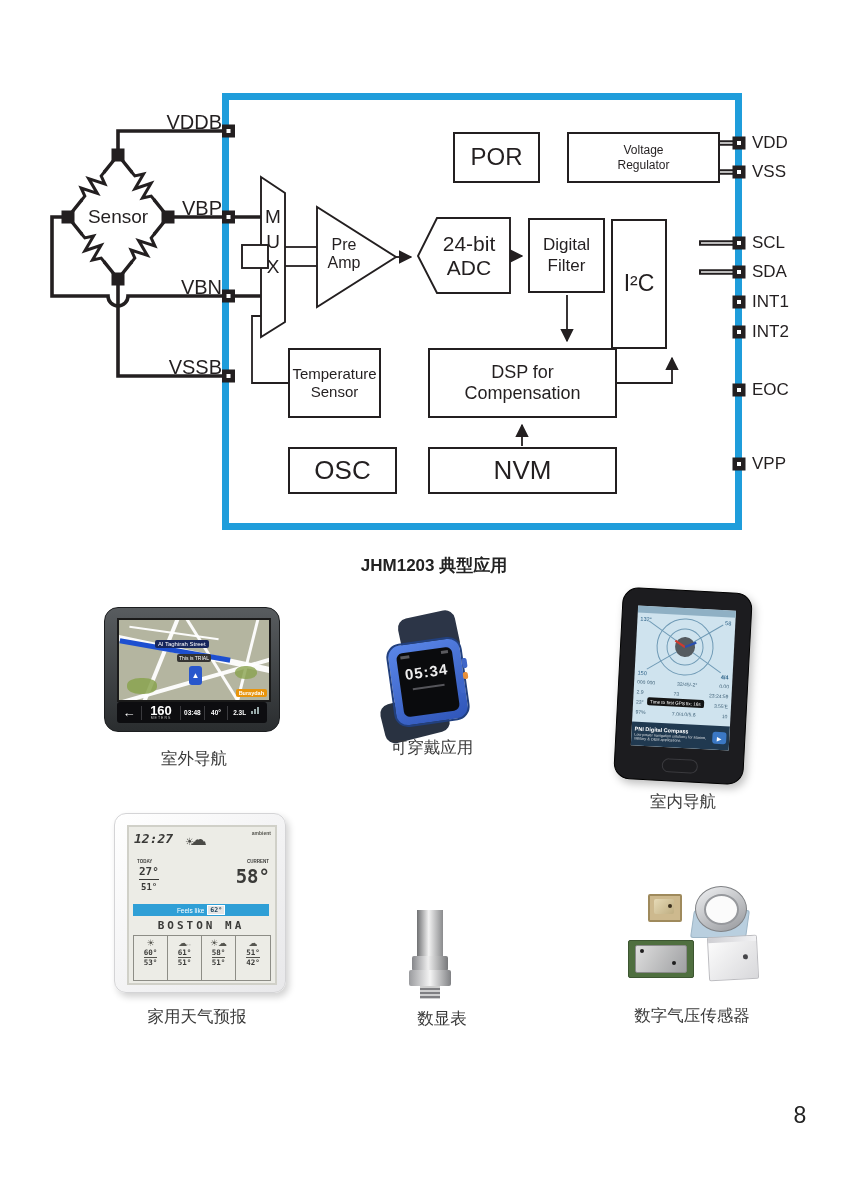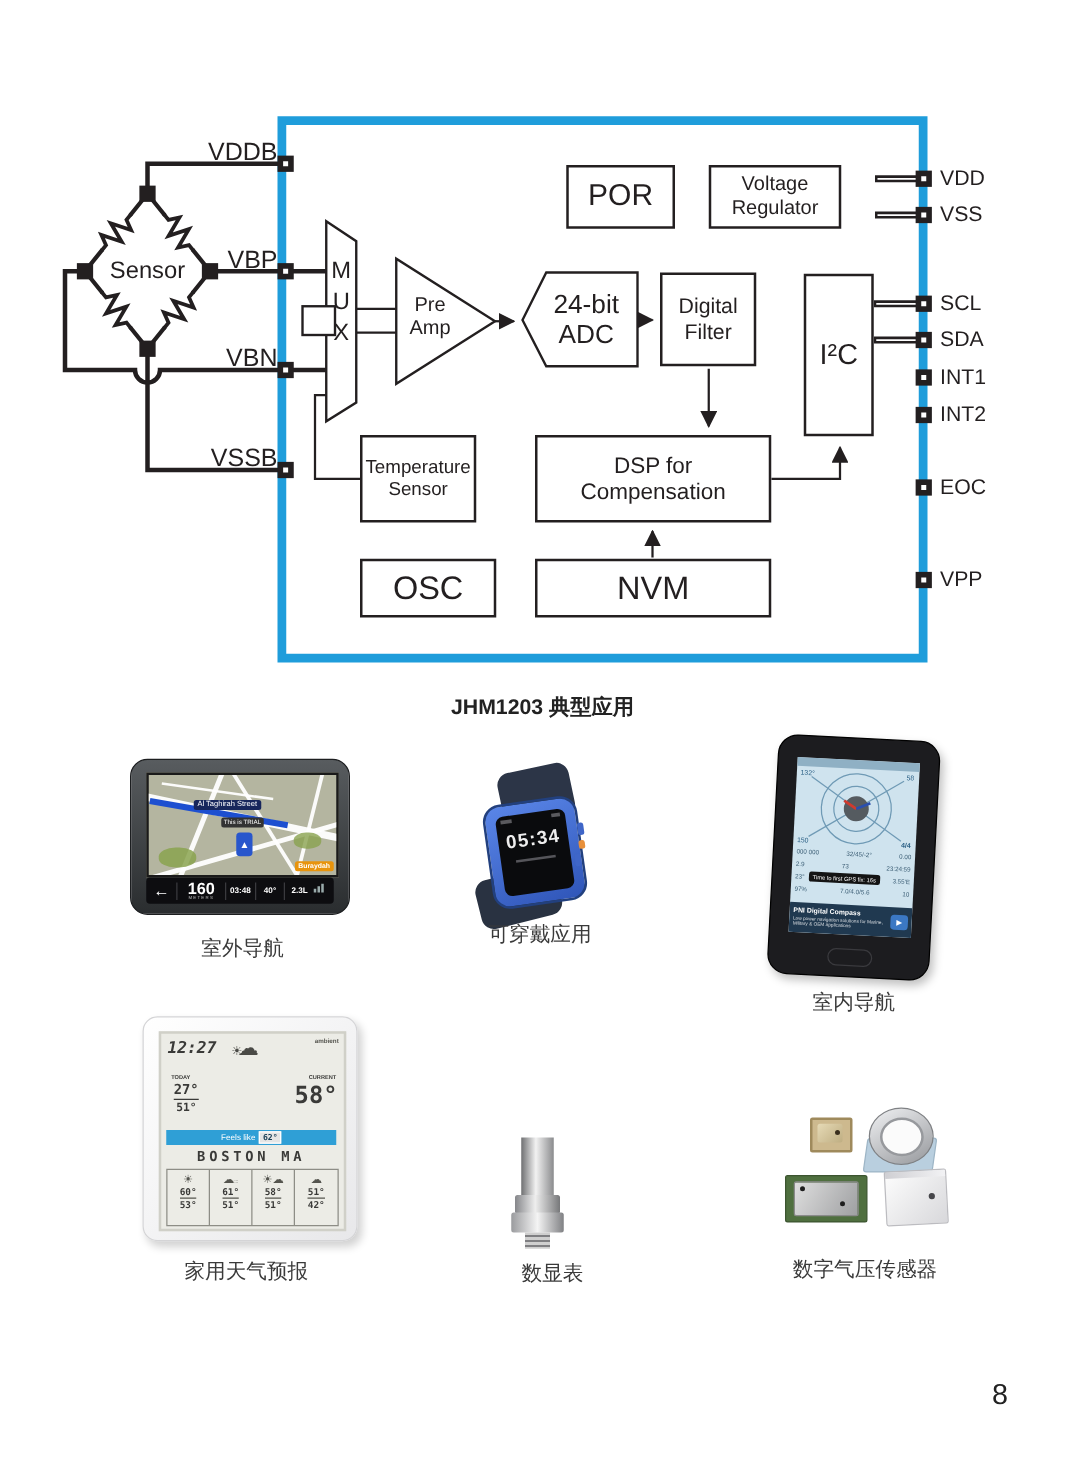--- a/index.html
+++ b/index.html
@@ -155,25 +155,25 @@
           <rect x="737" y="270" width="4" height="4"></rect>
         <rect x="737" y="300" width="4" height="4"></rect>
           <rect x="737" y="330" width="4" height="4"></rect>
         <rect x="737" y="388" width="4" height="4"></rect>
           <rect x="737" y="462" width="4" height="4"></rect>
       </g>
     </g>
   </svg>
 
   <div class="block" style="left:453px;top:132px;width:87px;height:51px;font-size:24px;">POR</div>
-  <div class="block" style="left:567px;top:132px;width:106px;height:51px;font-size:16px;">Voltage
+  <div class="block" style="left:567px;top:132px;width:153px;height:51px;font-size:12px;">Voltage
 Regulator</div>
   <div class="block" style="left:528px;top:218px;width:77px;height:75px;font-size:17px;">Digital
 Filter</div>
-  <div class="block" style="left:643px;top:219px;width:56px;height:130px;font-size:23px;">I²C</div>
+  <div class="block" style="left:611px;top:219px;width:56px;height:130px;font-size:23px;">I²C</div>
   <div class="block" style="left:288px;top:348px;width:93px;height:70px;font-size:15px;">Temperature
 Sensor</div>
   <div class="block" style="left:428px;top:348px;width:189px;height:70px;font-size:18px;">DSP for
 Compensation</div>
   <div class="block" style="left:288px;top:447px;width:109px;height:47px;font-size:26px;">OSC</div>
   <div class="block" style="left:428px;top:447px;width:189px;height:47px;font-size:26px;">NVM</div>
 
   <div class="lbl" style="left:78px;top:206px;width:80px;font-size:19px;">Sensor</div>
   <div class="lbl" style="left:259px;top:204px;width:28px;font-size:19px;line-height:25px;">M
 U

